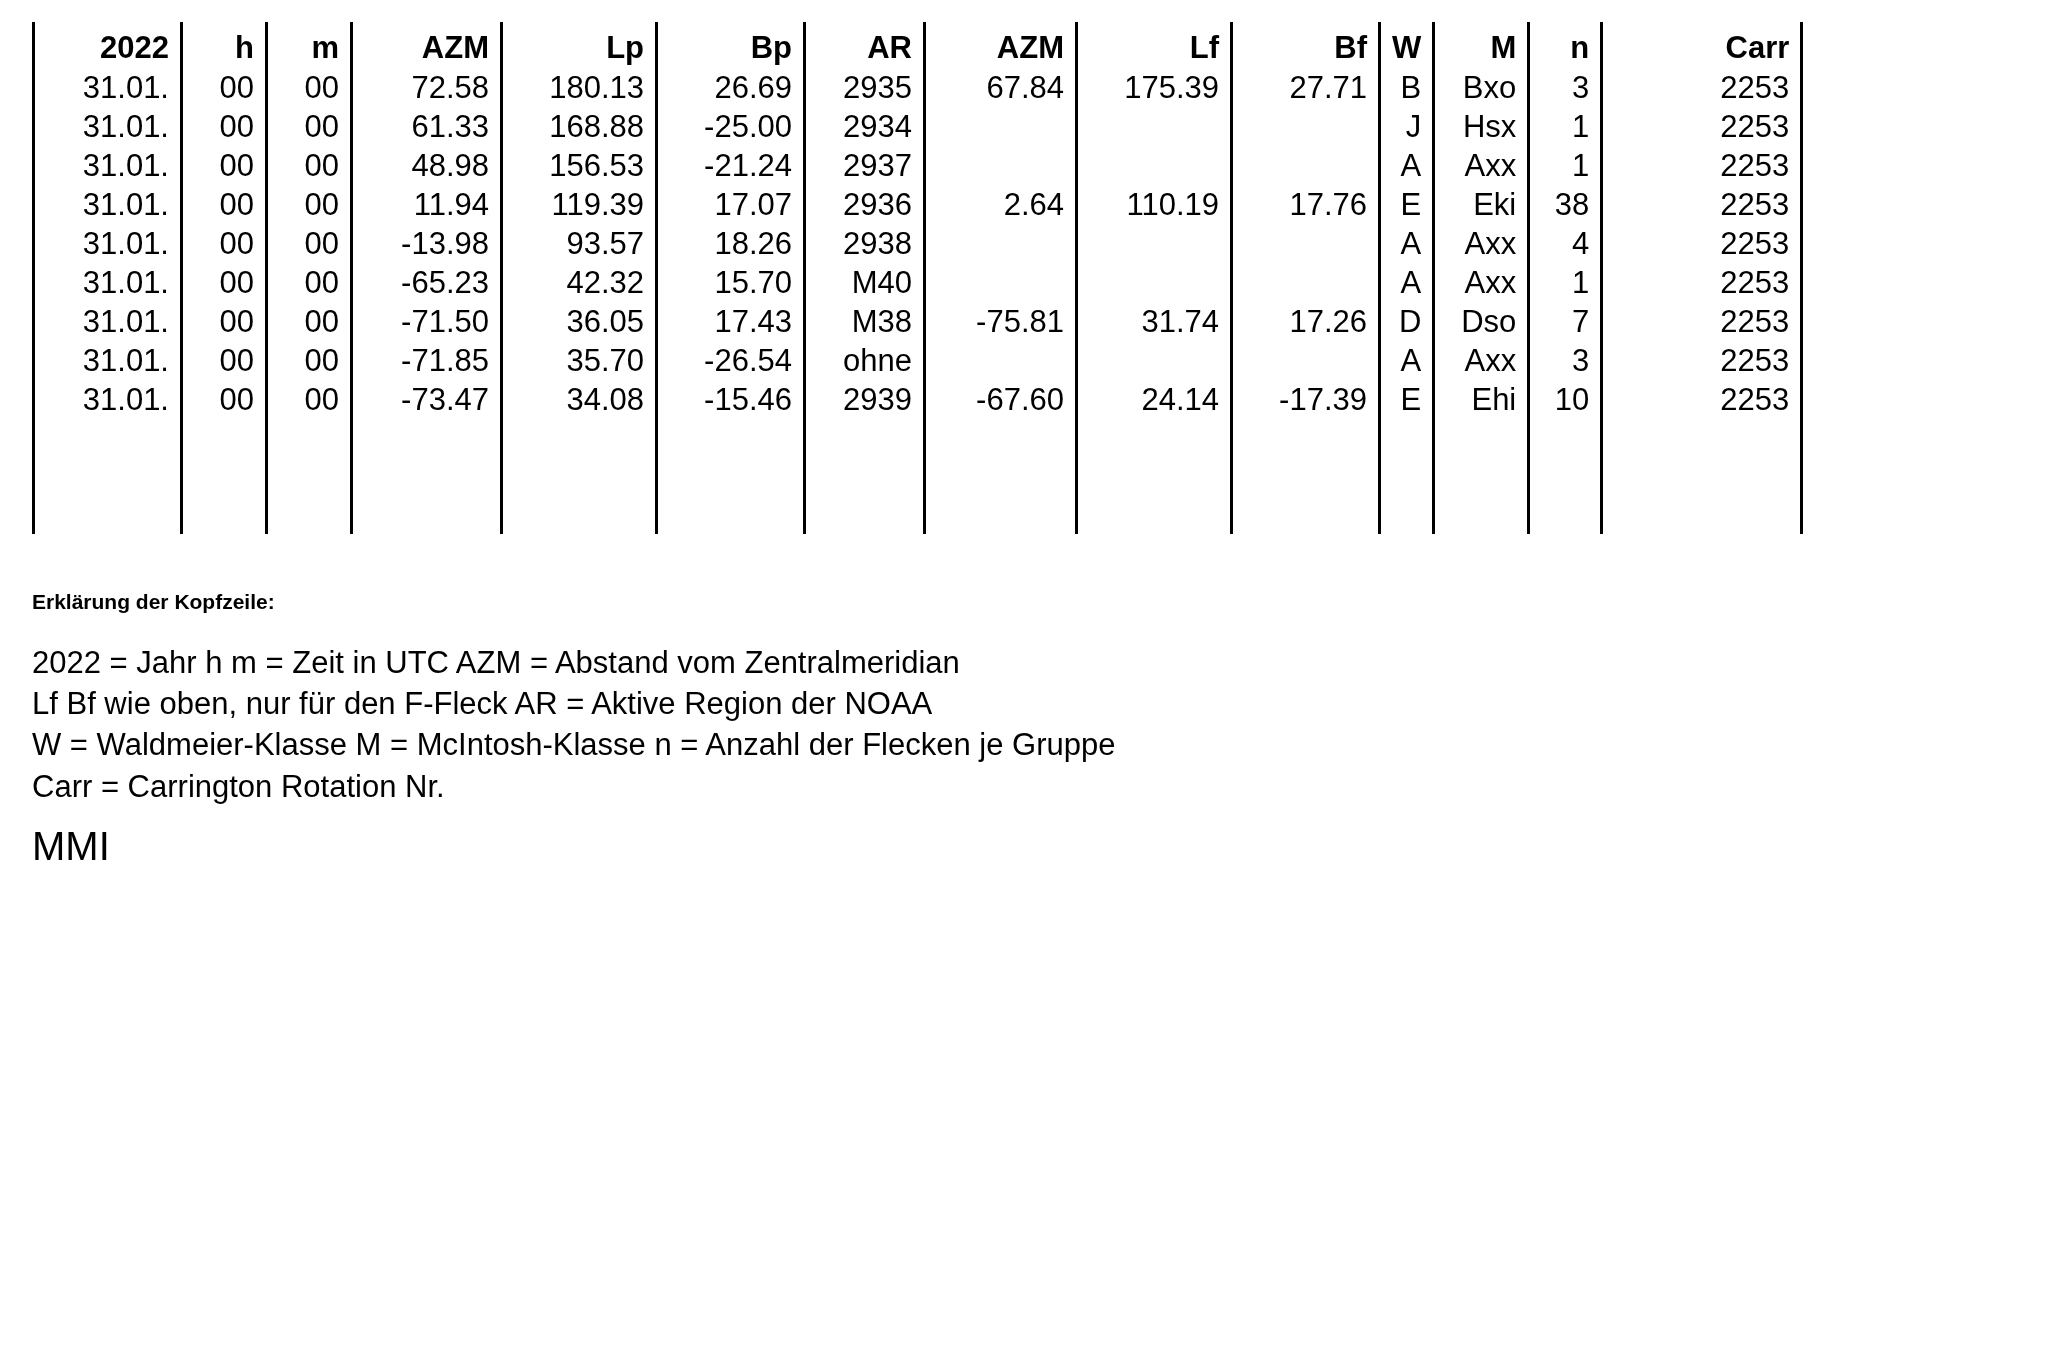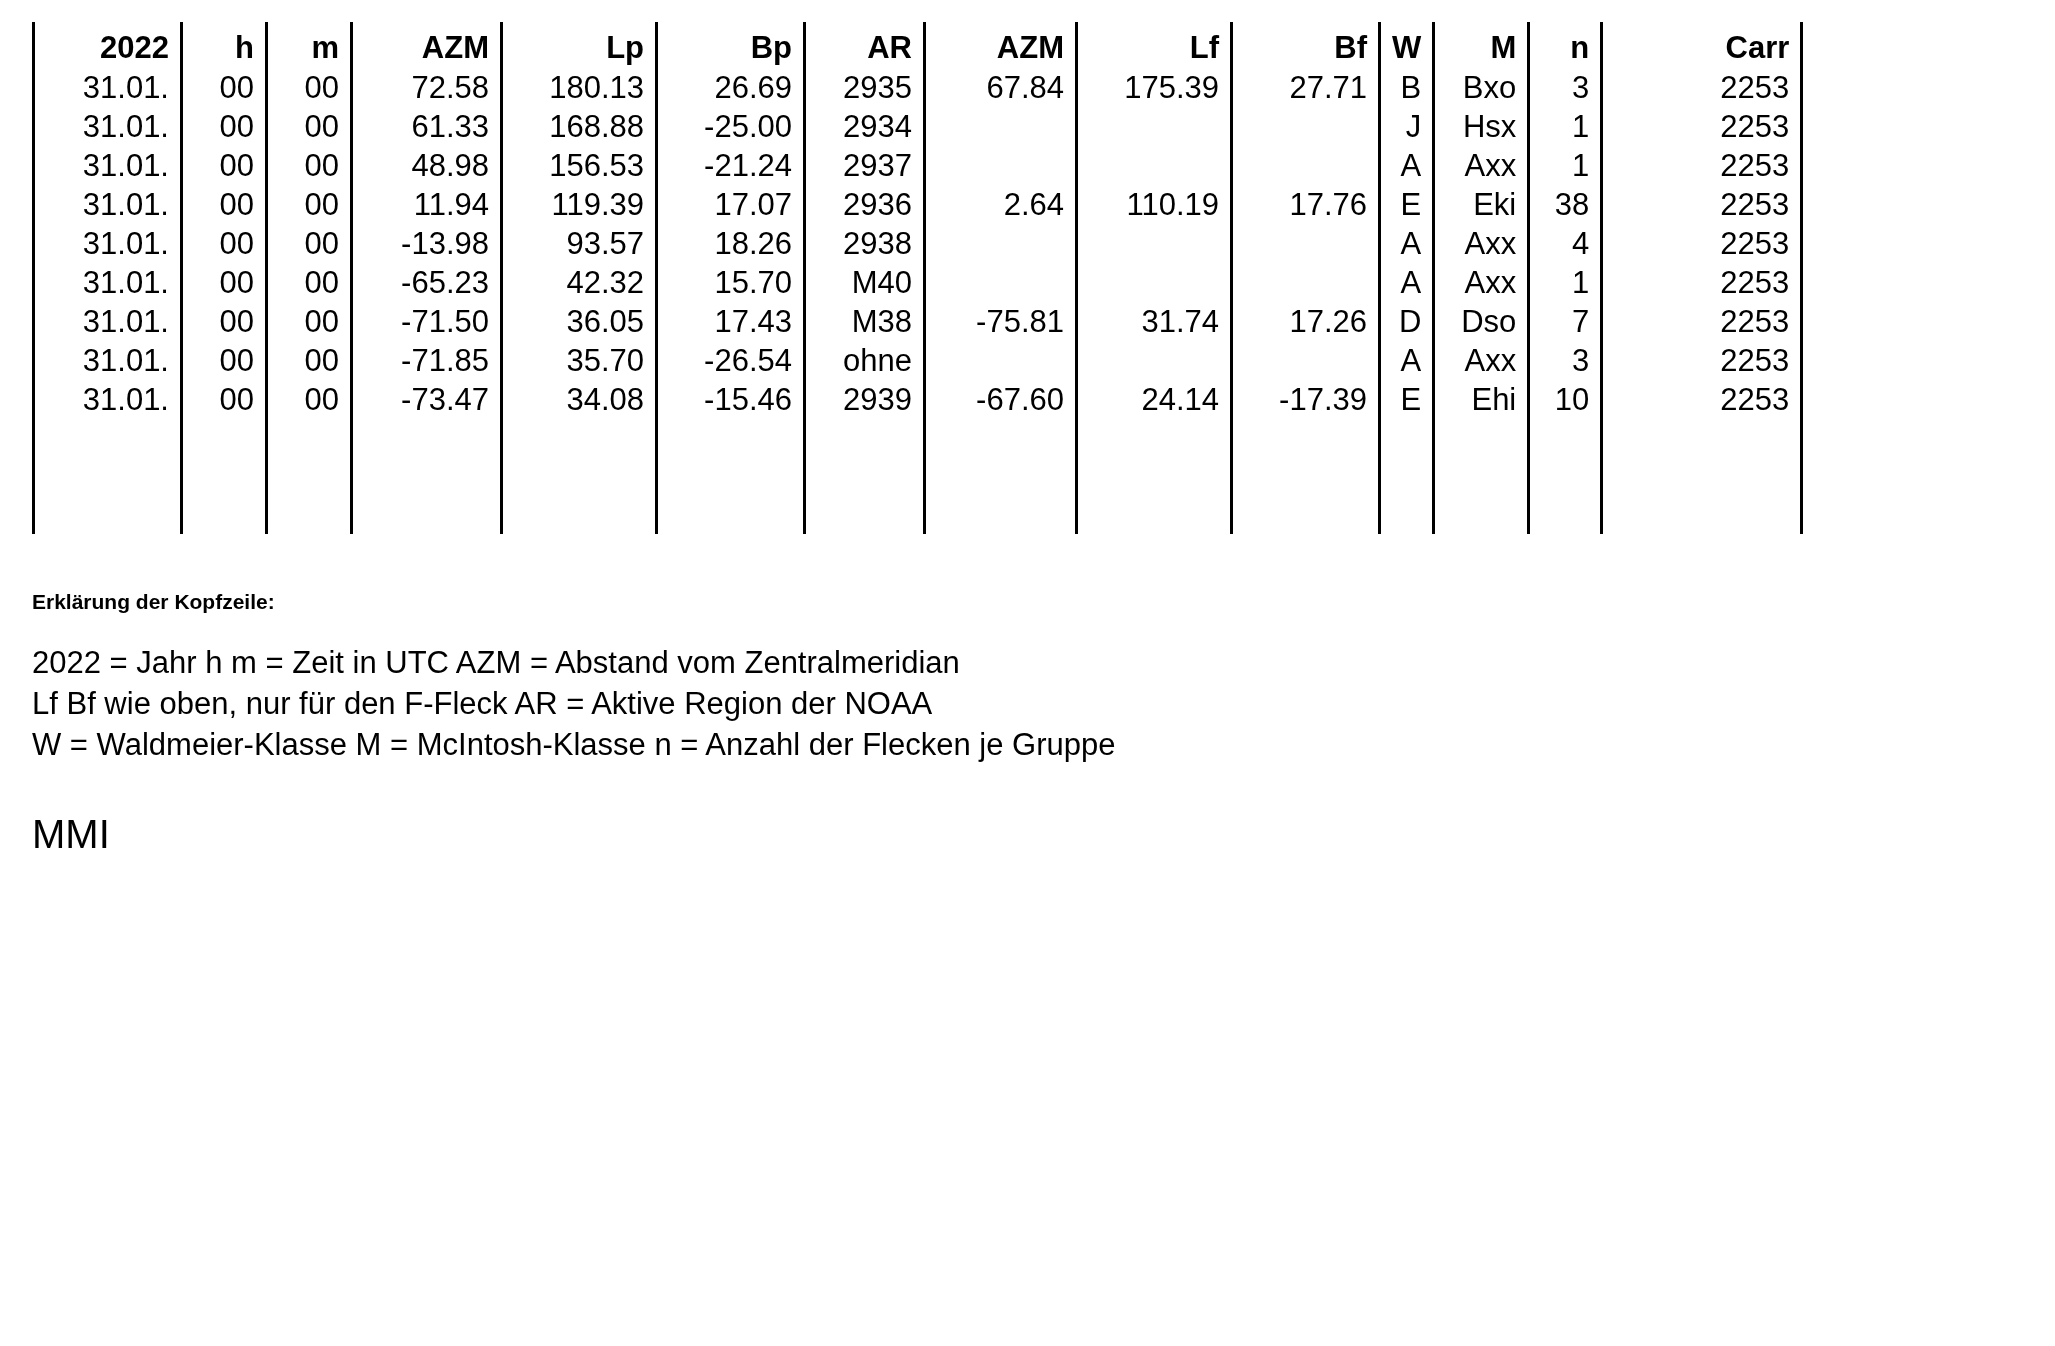--- a/index.html
+++ b/index.html
@@ -93,21 +93,21 @@
 
   
   .explain-head {
     font-size: 21px;
     font-weight: bold;
     margin: 56px 0 28px 2px;
   }
   .explain-lines {
     font-size: 31px;
     line-height: 1.33;
-    margin: 0 0 46px 2px;
+    margin: 0 0 17px 2px;
   }
   .explain-lines div { white-space: nowrap; }
 
   .disclaimer {
     font-size: 31px;
     line-height: 1.33;
     margin: 0 0 30px 2px;
     width: 1990px;
     text-align: justify;
     text-justify: inter-word;
@@ -341,18 +341,19 @@
         </tbody>
     </table>
   </div>
 
   <div class="explain-head">Erklärung der Kopfzeile:</div>
 
   <div class="explain-lines" id="legend-lines">
       <div>2022 = Jahr   h m = Zeit in UTC   AZM = Abstand vom Zentralmeridian</div>
       <div>Lf   Bf wie oben, nur für den F-Fleck   AR = Aktive Region der NOAA</div>
       <div>W = Waldmeier-Klasse   M = McIntosh-Klasse   n = Anzahl der Flecken je Gruppe</div>
+      <div>Carr = Carrington Rotation Nr.</div>
     </div>
 
 
   <div class="signature">MMI</div>
 
 </div>
 
 </body></html>

